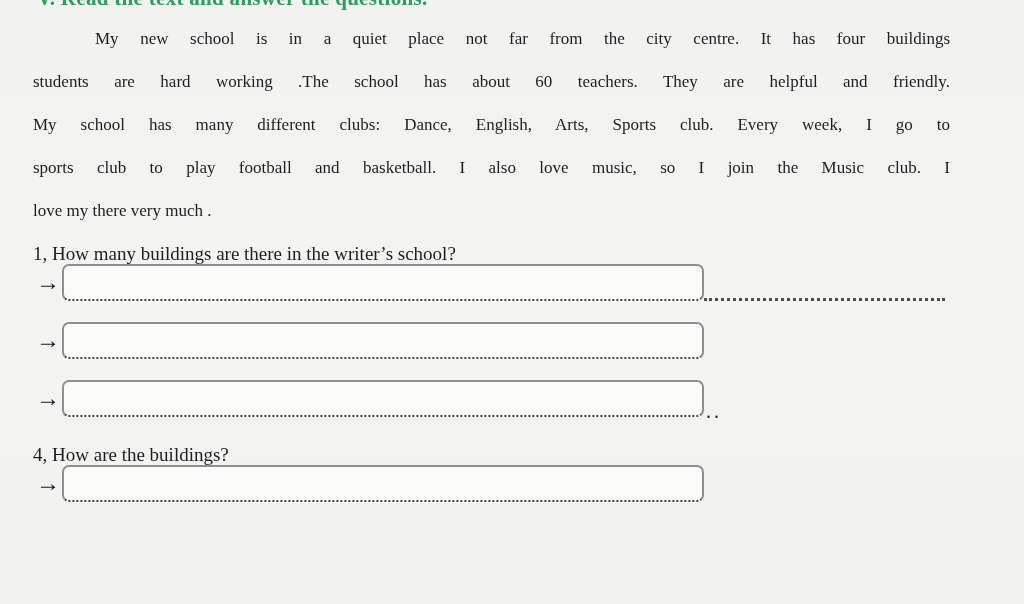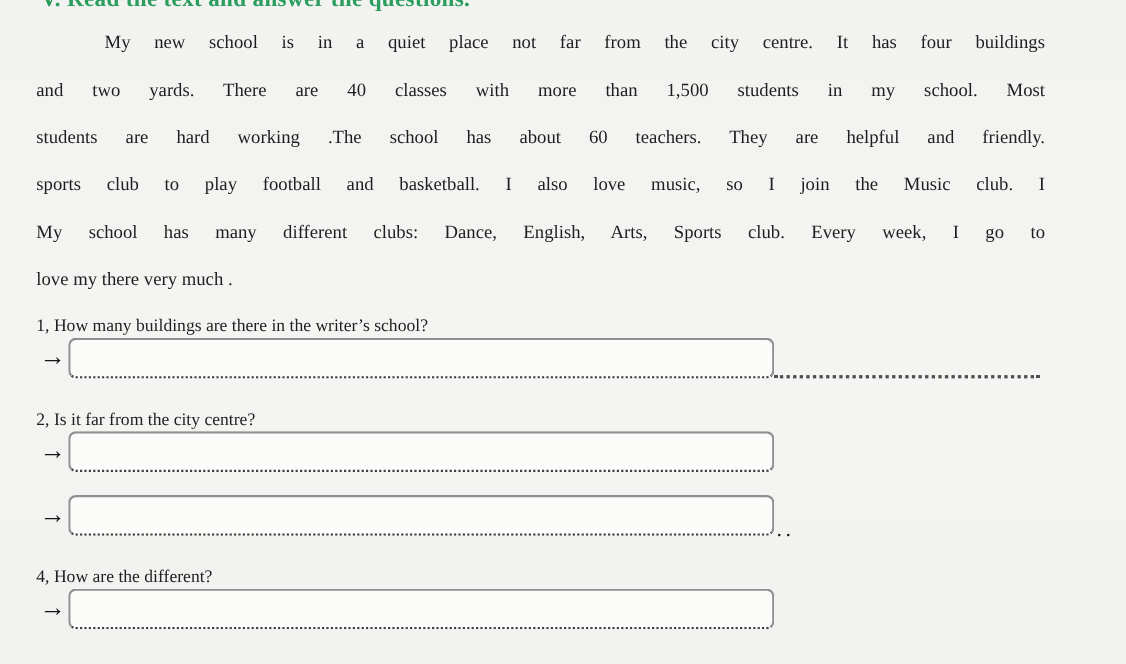--- a/index.html
+++ b/index.html
@@ -36,21 +36,21 @@
     text-align-last: justify;
   }
   .pline.indent { text-indent: 62px; }
   .pline.last { text-align-last: left; }
 
   
   .question { margin-left: 33px; }
   .question.first { margin-top: 8px; }
   .question + .question { margin-top: 24px; }
   .q-label {
-    font-size: 16px;
+    font-size: 19px;
     line-height: 27px;
     white-space: nowrap;
   }
   .answer-row {
     display: flex;
     align-items: stretch;
     margin-top: -3px;
     margin-left: 3px;
     height: 37px;
     position: relative;
@@ -95,53 +95,51 @@
 </style>
 </head>
 <body>
 
 <div class="page">
 
   <div class="heading">V. Read the text and answer the questions.</div>
 
   <div class="paragraph">
     <div class="pline indent">My new school is in a quiet place not far from the city centre. It has four buildings</div>
-    <div class="pline">and two yards. There are 40 classes with more than 1,500 students in my school. Most</div>
     <div class="pline">students are hard working .The school has about 60 teachers. They are helpful and friendly.</div>
+    <div class="pline">My school has many different clubs: Dance, English, Arts, Sports club. Every week, I go to</div>
     <div class="pline">sports club to play football and basketball. I also love music, so I join the Music club. I</div>
-    <div class="pline">My school has many different clubs: Dance, English, Arts, Sports club. Every week, I go to</div>
     <div class="pline last">love my there very much .</div>
   </div>
 
   <div class="question first">
     <div class="q-label">1, How many buildings are there in the writer’s school?</div>
     <div class="answer-row">
       <span class="arrow">→</span>
       <input type="text" class="answer-box" value="" style="">
       <span class="dots-ext"></span>
     </div>
   </div>
 
   <div class="question">
-    <div class="q-label">2, Is it far from the city centre?</div>
     <div class="answer-row">
       <span class="arrow">→</span>
       <input type="text" class="answer-box" value="" style="">
     </div>
   </div>
 
   <div class="question">
     <div class="answer-row">
       <span class="arrow">→</span>
       <input type="text" class="answer-box" value="" style="">
       <span class="trailing-dots">..</span>
     </div>
   </div>
 
   <div class="question">
-    <div class="q-label">4, How are the different?</div>
+    <div class="q-label">4, How are the buildings?</div>
     <div class="answer-row">
       <span class="arrow">→</span>
       <input type="text" class="answer-box" value="" style="">
     </div>
   </div>
 
 </div>
 
 </body></html>

